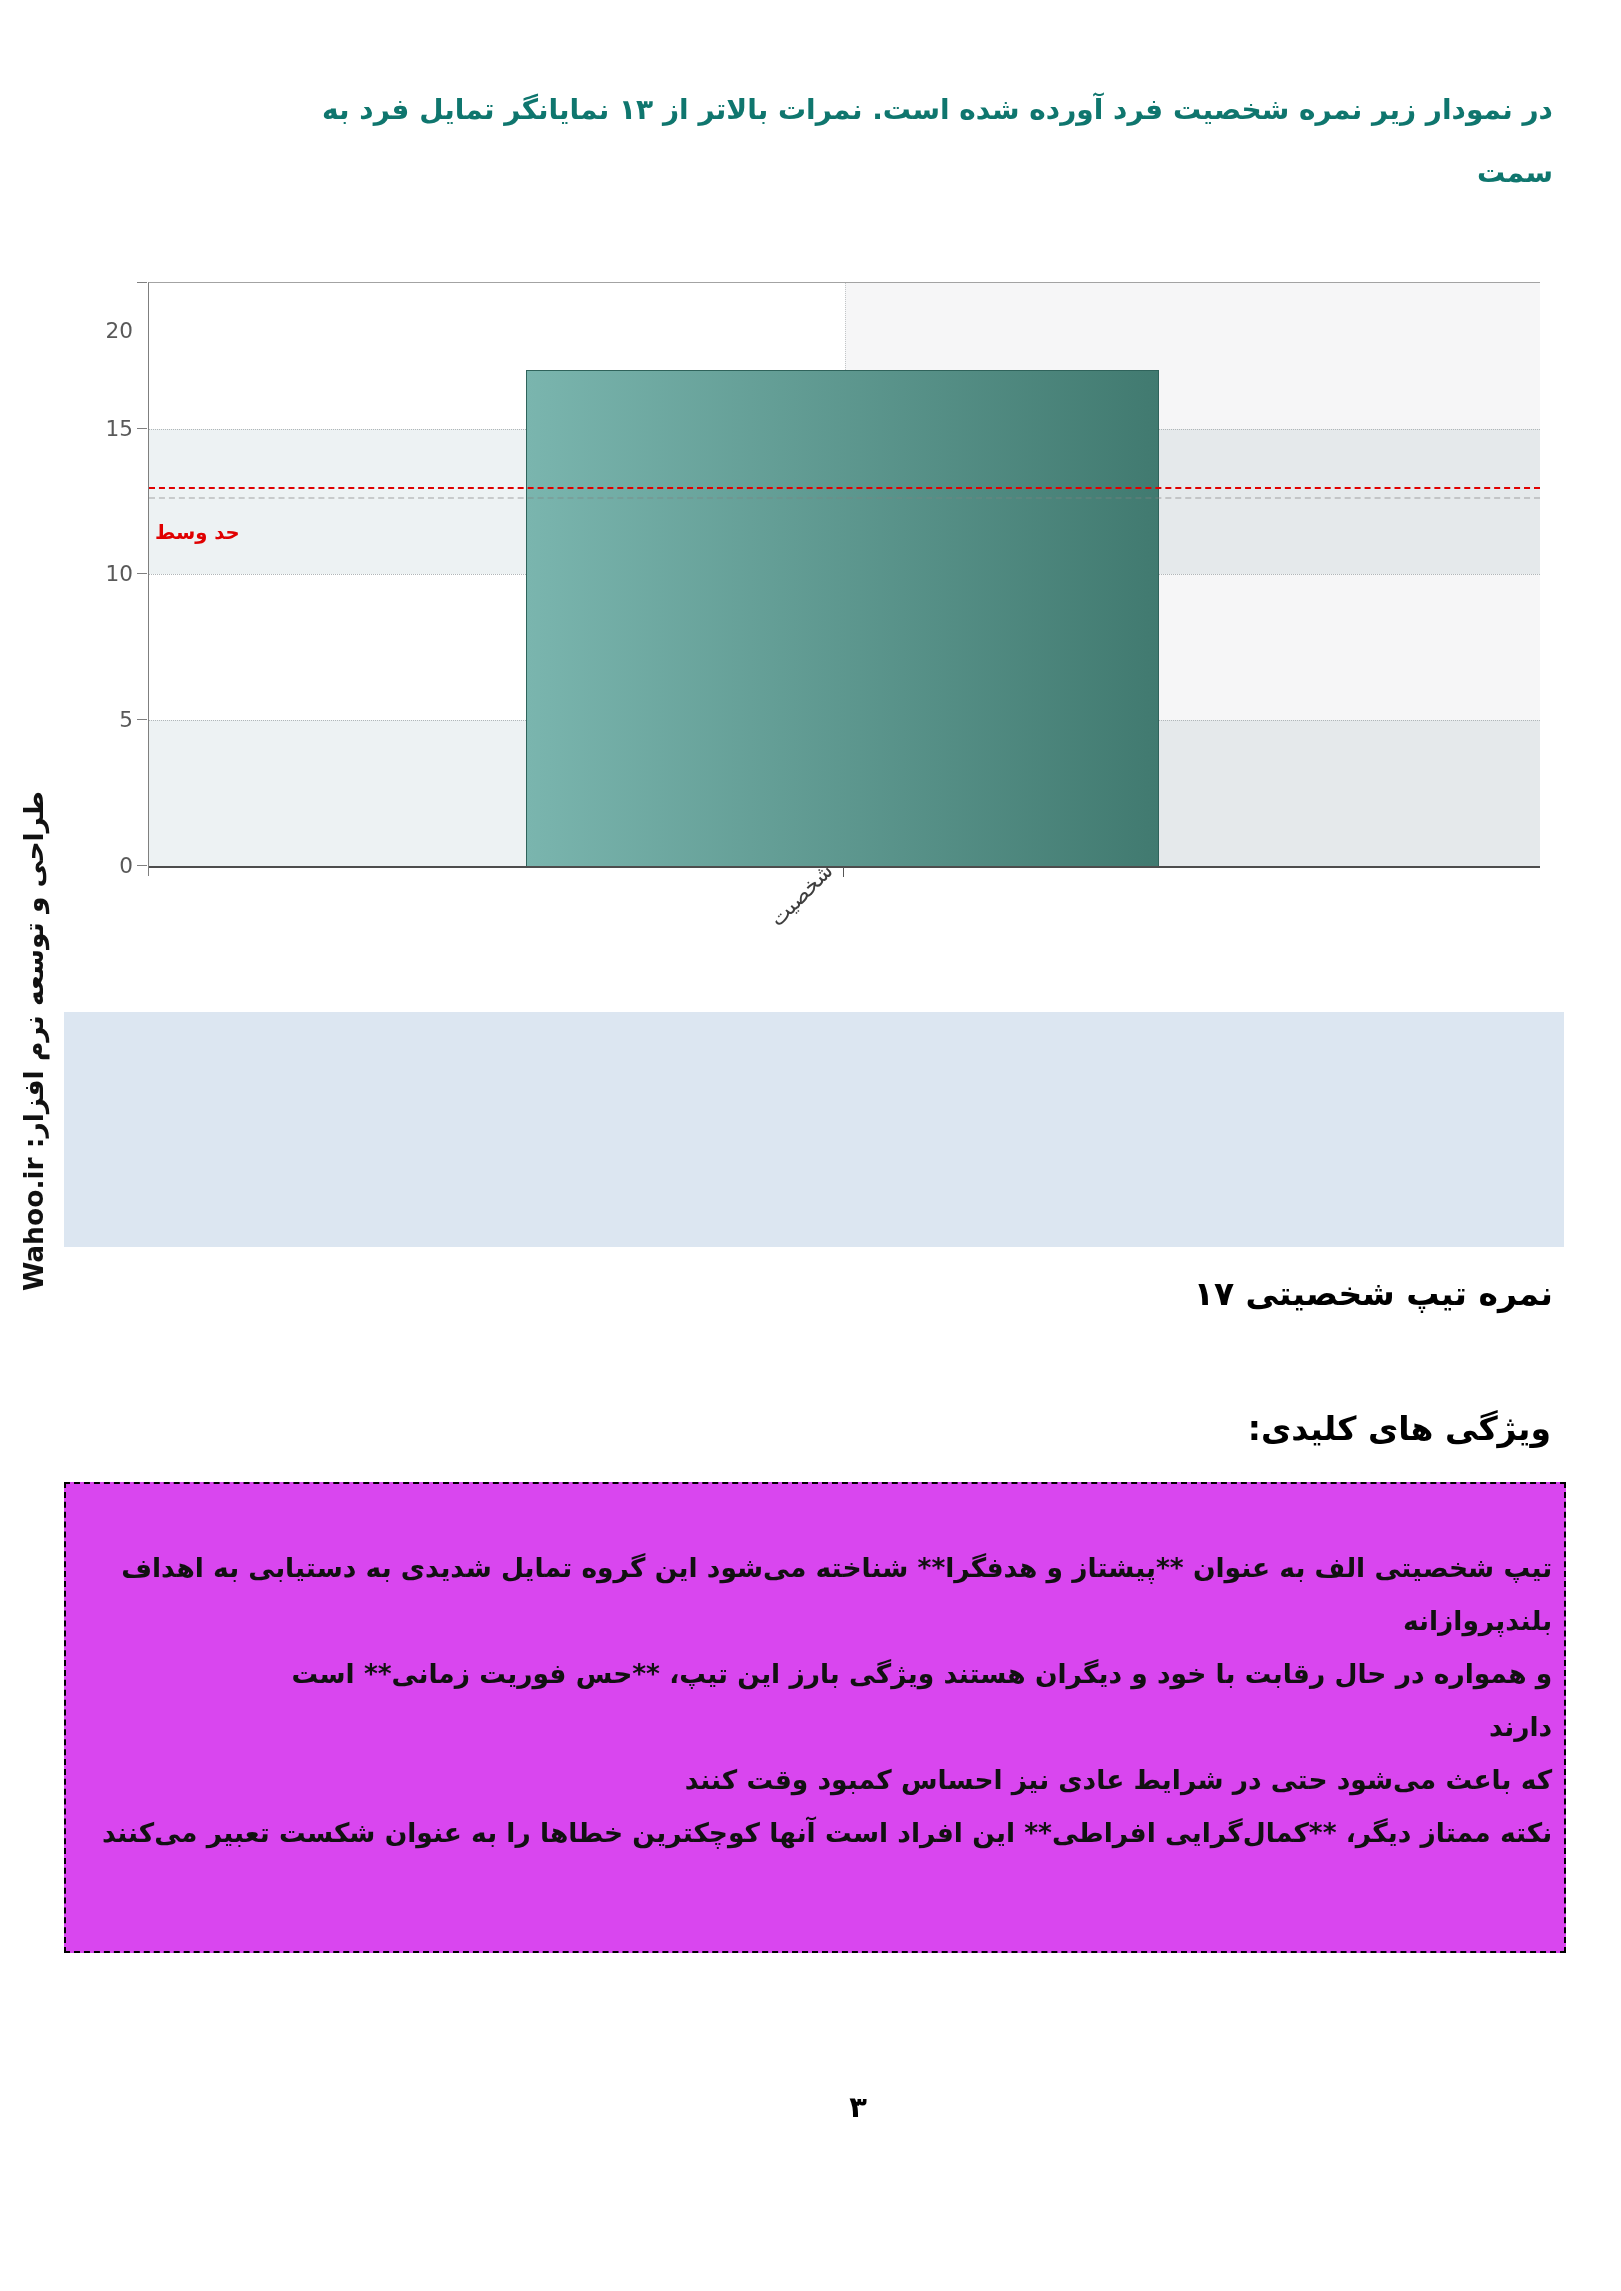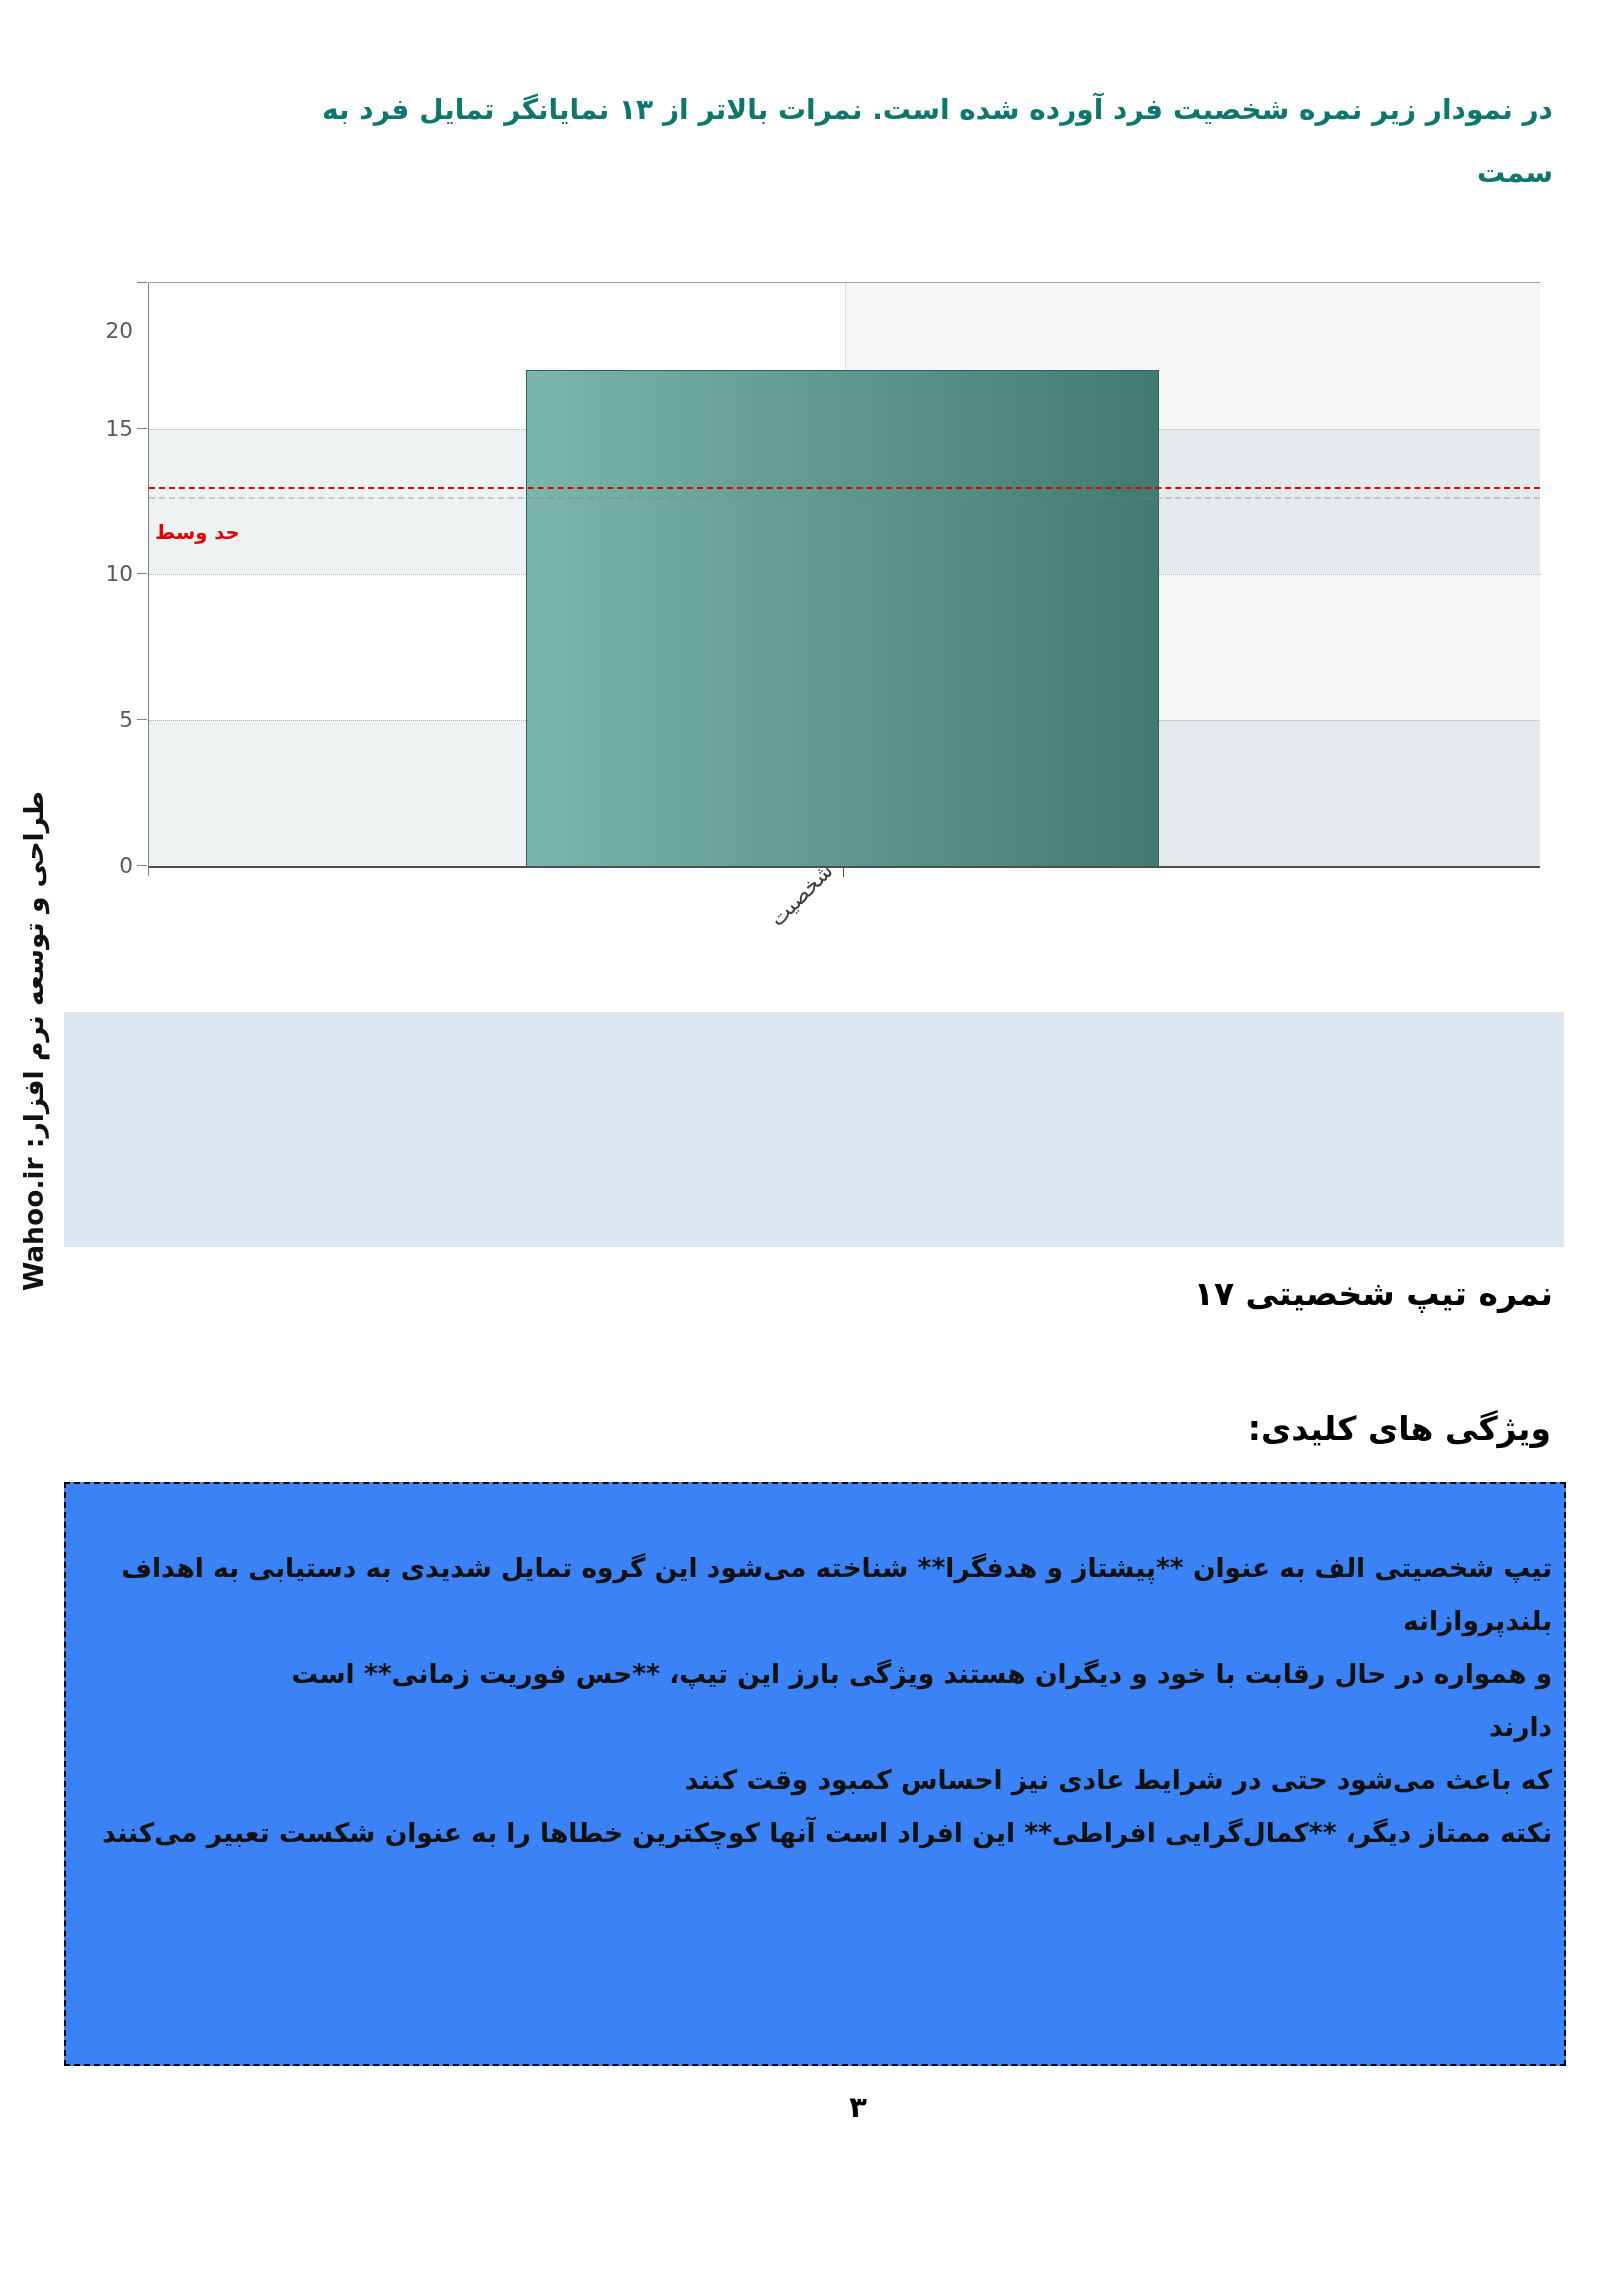--- a/index.html
+++ b/index.html
@@ -40,21 +40,21 @@
           direction:rtl;font-size:21.6px;color:#3f3f3f;text-align:center;}
 
   
   .info-box{position:absolute;left:64px;top:1012px;width:1500px;height:235px;background:#dce6f1;}
 
   
   .score-heading{position:absolute;top:1274px;right:68px;direction:rtl;font-size:33px;font-weight:bold;color:#000;}
   .features-heading{position:absolute;top:1409px;right:70px;direction:rtl;font-size:33px;font-weight:bold;color:#000;}
 
   
-  .features-box{position:absolute;left:64px;top:1482px;width:1502px;height:584px;background:#3b82f6;
+  .features-box{position:absolute;left:64px;top:1482px;width:1502px;height:471px;background:#d946ef;
                 border:2px dashed #000;box-sizing:border-box;}
   .features-text{padding:57px 11.8px 0 11.8px;direction:rtl;text-align:right;
                  font-size:26.5px;font-weight:bold;color:#111;line-height:53px;}
 
   .page-number{position:absolute;left:765px;top:2090px;width:186px;text-align:center;
                font-size:29px;font-weight:bold;color:#000;}
 </style>
 </head>
 <body>
 

